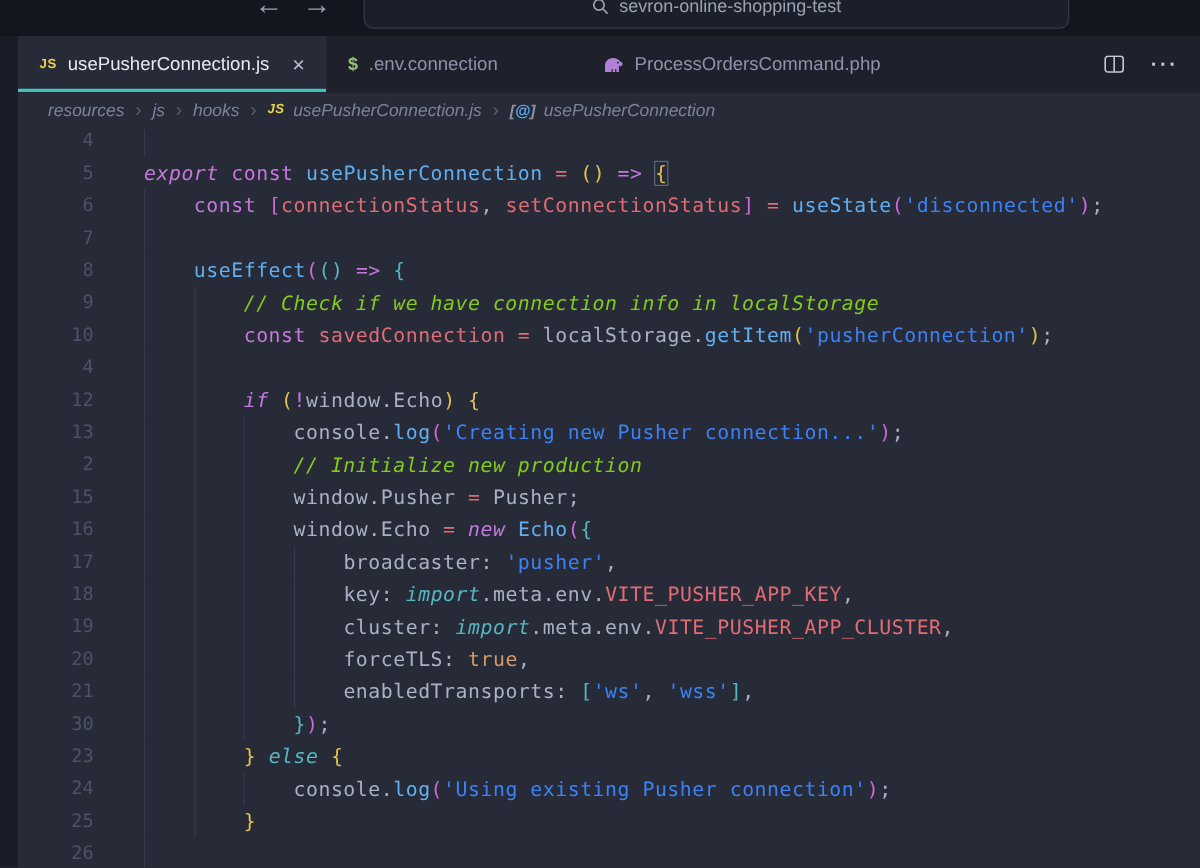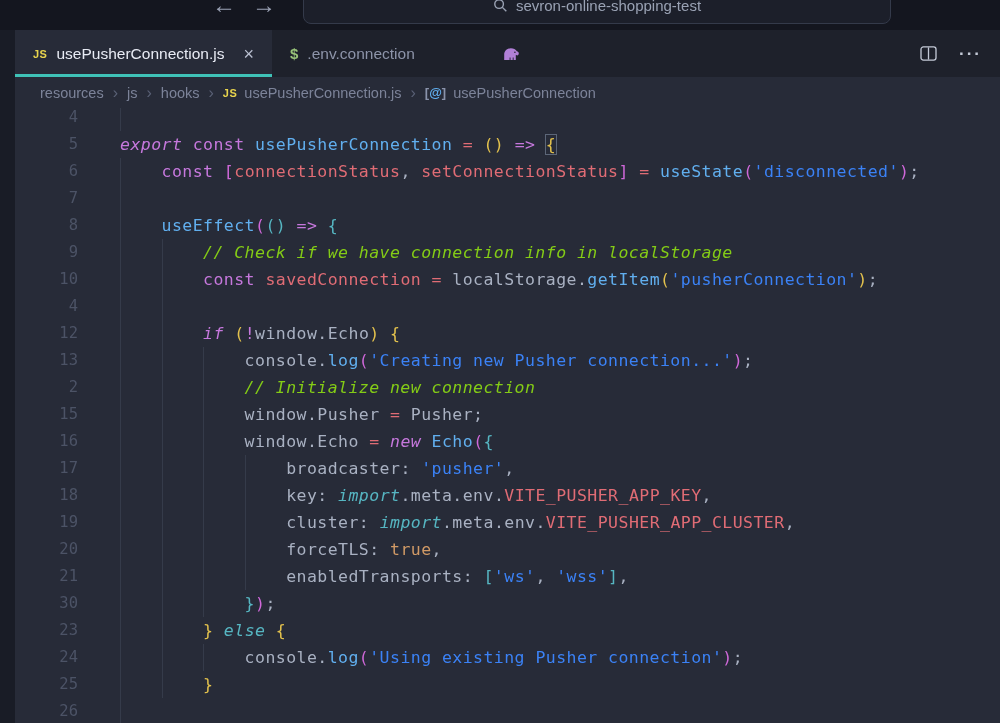--- a/index.html
+++ b/index.html
@@ -27,21 +27,21 @@
   .tab .close{margin-left:10px;font-size:18px;color:#b9bfd0;line-height:1;}
   .tab.gap-before{margin-left:52px;}
   .js-badge{color:#e8d44d;font-weight:bold;font-size:11px;letter-spacing:0.5px;}
   .dollar{color:#98c379;font-weight:bold;font-size:15px;}
   .strip-actions{position:absolute;right:18px;top:0;height:47px;display:flex;
     align-items:center;gap:22px;color:#c3c9d6;}
   .dots{font-size:17px;letter-spacing:2px;font-weight:bold;color:#c3c9d6;}
   
   .breadcrumbs{height:31px;background:#272b38;display:flex;align-items:center;
     padding-left:40px;gap:9px;color:#7c8399;font-size:14.5px;white-space:nowrap;}
-  .crumb{display:flex;align-items:center;gap:7px;cursor:default;}
+  .crumb{display:flex;align-items:flex-start;gap:7px;cursor:default;font-style:italic;}
   .crumb-sep{color:#596075;font-size:16px;}
   .sym-icon{color:#8a93ab;font-size:13px;font-weight:bold;}
   .sym-icon b{color:#61afef;font-weight:bold;}
   
   .leftstrip{position:absolute;left:0;top:30px;width:15px;bottom:0;
     background:#191c26;z-index:6;}
   
   .editor{position:relative;height:615px;overflow:hidden;
     font-family:"DejaVu Sans Mono","Liberation Mono",monospace;
     font-size:16.5px;letter-spacing:0.45px;padding-left:15px;}
@@ -97,20 +97,21 @@
         <span class="dollar">$</span>
         <span>.env.connection</span>
       </div>
       <div class="tab gap-before">
         <span style="display: flex;">
           <svg width="17" height="14" viewBox="0 0 17 14">
             <path fill="#b180d7" d="M1.2 13V7.6C1.2 4 4.1 1.3 7.9 1.3c2.6 0 4.8 1.2 6 3 .9.2 1.9 1 1.9 2.1 0 1-.7 1.8-1.6 2l-1.4-.6V13h-2.2v-2.6h-.9V13H7.5v-2.6h-.9V13H1.2z"></path>
             <circle cx="11.9" cy="5.2" r="0.8" fill="#1e212b"></circle>
           </svg>
         </span>
+        <span>ProcessOrdersCommand.php</span>
       </div>
     </div>
   <div class="strip-actions">
     <span style="display:flex;">
       <svg width="17" height="15" viewBox="0 0 18 16">
           <rect x="1" y="1" width="16" height="14" rx="2.5" fill="none" stroke="#c3c9d6" stroke-width="1.4"></rect>
           <line x1="9" y1="1.5" x2="9" y2="14.5" stroke="#c3c9d6" stroke-width="1.4"></line>
         </svg>
     </span>
     <span class="dots">···</span>
@@ -146,21 +147,21 @@
       <div class="line"><span class="ln">4</span><span class="codetext"><span class="guide" style="left: 0px;"></span></span></div>
       <div class="line"><span class="ln">5</span><span class="codetext"><span class="kwi">export</span><span class="pl"> </span><span class="kw">const</span><span class="pl"> </span><span class="fn">usePusherConnection</span><span class="pl"> </span><span class="op">=</span><span class="pl"> </span><span class="b1">()</span><span class="pl"> </span><span class="kw">=&gt;</span><span class="pl"> </span><span class="bm">{</span></span></div>
       <div class="line"><span class="ln">6</span><span class="codetext"><span class="guide" style="left: 0px;"></span><span class="pl">    </span><span class="kw">const</span><span class="pl"> </span><span class="b2">[</span><span class="vr">connectionStatus</span><span class="pl">, </span><span class="vr">setConnectionStatus</span><span class="b2">]</span><span class="pl"> </span><span class="op">=</span><span class="pl"> </span><span class="fn">useState</span><span class="b2">(</span><span class="st">'disconnected'</span><span class="b2">)</span><span class="pl">;</span></span></div>
       <div class="line"><span class="ln">7</span><span class="codetext"><span class="guide" style="left: 0px;"></span></span></div>
       <div class="line"><span class="ln">8</span><span class="codetext"><span class="guide" style="left: 0px;"></span><span class="pl">    </span><span class="fn">useEffect</span><span class="b2">(</span><span class="b3">()</span><span class="pl"> </span><span class="kw">=&gt;</span><span class="pl"> </span><span class="b3">{</span></span></div>
       <div class="line"><span class="ln">9</span><span class="codetext"><span class="guide" style="left: 0px;"></span><span class="guide" style="left: 41.5px;"></span><span class="pl">        </span><span class="cm">// Check if we have connection info in localStorage</span></span></div>
       <div class="line"><span class="ln">10</span><span class="codetext"><span class="guide" style="left: 0px;"></span><span class="guide" style="left: 41.5px;"></span><span class="pl">        </span><span class="kw">const</span><span class="pl"> </span><span class="vr">savedConnection</span><span class="pl"> </span><span class="op">=</span><span class="pl"> </span><span class="pl">localStorage</span><span class="pl">.</span><span class="fn">getItem</span><span class="b1">(</span><span class="st">'pusherConnection'</span><span class="b1">)</span><span class="pl">;</span></span></div>
       <div class="line"><span class="ln">4</span><span class="codetext"><span class="guide" style="left: 0px;"></span><span class="guide" style="left: 41.5px;"></span></span></div>
       <div class="line"><span class="ln">12</span><span class="codetext"><span class="guide" style="left: 0px;"></span><span class="guide" style="left: 41.5px;"></span><span class="pl">        </span><span class="kwi">if</span><span class="pl"> </span><span class="b1">(</span><span class="kw">!</span><span class="pl">window</span><span class="pl">.</span><span class="pl">Echo</span><span class="b1">)</span><span class="pl"> </span><span class="b1">{</span></span></div>
       <div class="line"><span class="ln">13</span><span class="codetext"><span class="guide" style="left: 0px;"></span><span class="guide" style="left: 41.5px;"></span><span class="guide" style="left: 83px;"></span><span class="pl">            </span><span class="pl">console</span><span class="pl">.</span><span class="fn">log</span><span class="b2">(</span><span class="st">'Creating new Pusher connection...'</span><span class="b2">)</span><span class="pl">;</span></span></div>
-      <div class="line"><span class="ln">2</span><span class="codetext"><span class="guide" style="left: 0px;"></span><span class="guide" style="left: 41.5px;"></span><span class="guide" style="left: 83px;"></span><span class="pl">            </span><span class="cm">// Initialize new connection</span></span></div>
+      <div class="line"><span class="ln">2</span><span class="codetext"><span class="guide" style="left: 0px;"></span><span class="guide" style="left: 41.5px;"></span><span class="guide" style="left: 83px;"></span><span class="pl">            </span><span class="cm">// Initialize new production</span></span></div>
       <div class="line"><span class="ln">15</span><span class="codetext"><span class="guide" style="left: 0px;"></span><span class="guide" style="left: 41.5px;"></span><span class="guide" style="left: 83px;"></span><span class="pl">            </span><span class="pl">window</span><span class="pl">.</span><span class="pl">Pusher</span><span class="pl"> </span><span class="op">=</span><span class="pl"> </span><span class="pl">Pusher</span><span class="pl">;</span></span></div>
       <div class="line"><span class="ln">16</span><span class="codetext"><span class="guide" style="left: 0px;"></span><span class="guide" style="left: 41.5px;"></span><span class="guide" style="left: 83px;"></span><span class="pl">            </span><span class="pl">window</span><span class="pl">.</span><span class="pl">Echo</span><span class="pl"> </span><span class="op">=</span><span class="pl"> </span><span class="kwi">new</span><span class="pl"> </span><span class="fn">Echo</span><span class="b2">(</span><span class="b3">{</span></span></div>
       <div class="line"><span class="ln">17</span><span class="codetext"><span class="guide" style="left: 0px;"></span><span class="guide" style="left: 41.5px;"></span><span class="guide" style="left: 83px;"></span><span class="guide" style="left: 124.5px;"></span><span class="pl">                </span><span class="pl">broadcaster</span><span class="pl">:</span><span class="pl"> </span><span class="st">'pusher'</span><span class="pl">,</span></span></div>
       <div class="line"><span class="ln">18</span><span class="codetext"><span class="guide" style="left: 0px;"></span><span class="guide" style="left: 41.5px;"></span><span class="guide" style="left: 83px;"></span><span class="guide" style="left: 124.5px;"></span><span class="pl">                </span><span class="pl">key</span><span class="pl">:</span><span class="pl"> </span><span class="cyi">import</span><span class="pl">.</span><span class="pl">meta</span><span class="pl">.</span><span class="pl">env</span><span class="pl">.</span><span class="vr">VITE_PUSHER_APP_KEY</span><span class="pl">,</span></span></div>
       <div class="line"><span class="ln">19</span><span class="codetext"><span class="guide" style="left: 0px;"></span><span class="guide" style="left: 41.5px;"></span><span class="guide" style="left: 83px;"></span><span class="guide" style="left: 124.5px;"></span><span class="pl">                </span><span class="pl">cluster</span><span class="pl">:</span><span class="pl"> </span><span class="cyi">import</span><span class="pl">.</span><span class="pl">meta</span><span class="pl">.</span><span class="pl">env</span><span class="pl">.</span><span class="vr">VITE_PUSHER_APP_CLUSTER</span><span class="pl">,</span></span></div>
       <div class="line"><span class="ln">20</span><span class="codetext"><span class="guide" style="left: 0px;"></span><span class="guide" style="left: 41.5px;"></span><span class="guide" style="left: 83px;"></span><span class="guide" style="left: 124.5px;"></span><span class="pl">                </span><span class="pl">forceTLS</span><span class="pl">:</span><span class="pl"> </span><span class="nm">true</span><span class="pl">,</span></span></div>
       <div class="line"><span class="ln">21</span><span class="codetext"><span class="guide" style="left: 0px;"></span><span class="guide" style="left: 41.5px;"></span><span class="guide" style="left: 83px;"></span><span class="guide" style="left: 124.5px;"></span><span class="pl">                </span><span class="pl">enabledTransports</span><span class="pl">:</span><span class="pl"> </span><span class="b3">[</span><span class="st">'ws'</span><span class="pl">,</span><span class="pl"> </span><span class="st">'wss'</span><span class="b3">]</span><span class="pl">,</span></span></div>
       <div class="line"><span class="ln">30</span><span class="codetext"><span class="guide" style="left: 0px;"></span><span class="guide" style="left: 41.5px;"></span><span class="guide" style="left: 83px;"></span><span class="pl">            </span><span class="b3">}</span><span class="b2">)</span><span class="pl">;</span></span></div>
       <div class="line"><span class="ln">23</span><span class="codetext"><span class="guide" style="left: 0px;"></span><span class="guide" style="left: 41.5px;"></span><span class="pl">        </span><span class="b1">}</span><span class="pl"> </span><span class="cyi">else</span><span class="pl"> </span><span class="b1">{</span></span></div>
       <div class="line"><span class="ln">24</span><span class="codetext"><span class="guide" style="left: 0px;"></span><span class="guide" style="left: 41.5px;"></span><span class="guide" style="left: 83px;"></span><span class="pl">            </span><span class="pl">console</span><span class="pl">.</span><span class="fn">log</span><span class="b2">(</span><span class="st">'Using existing Pusher connection'</span><span class="b2">)</span><span class="pl">;</span></span></div>

